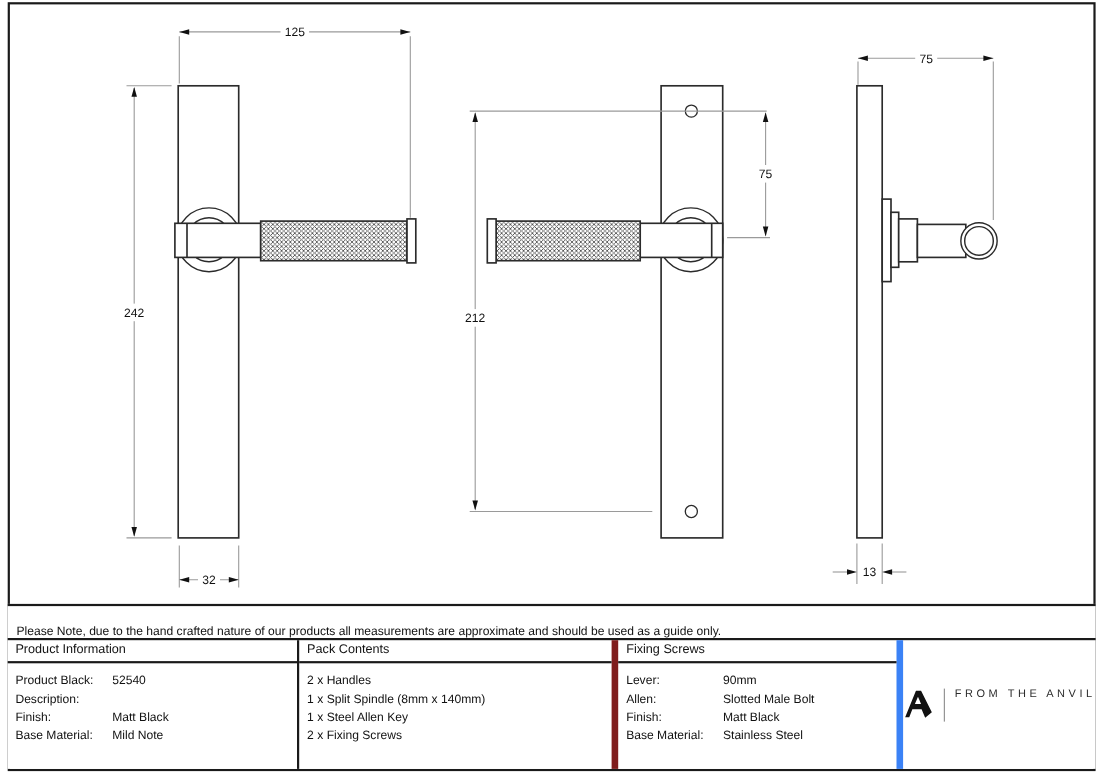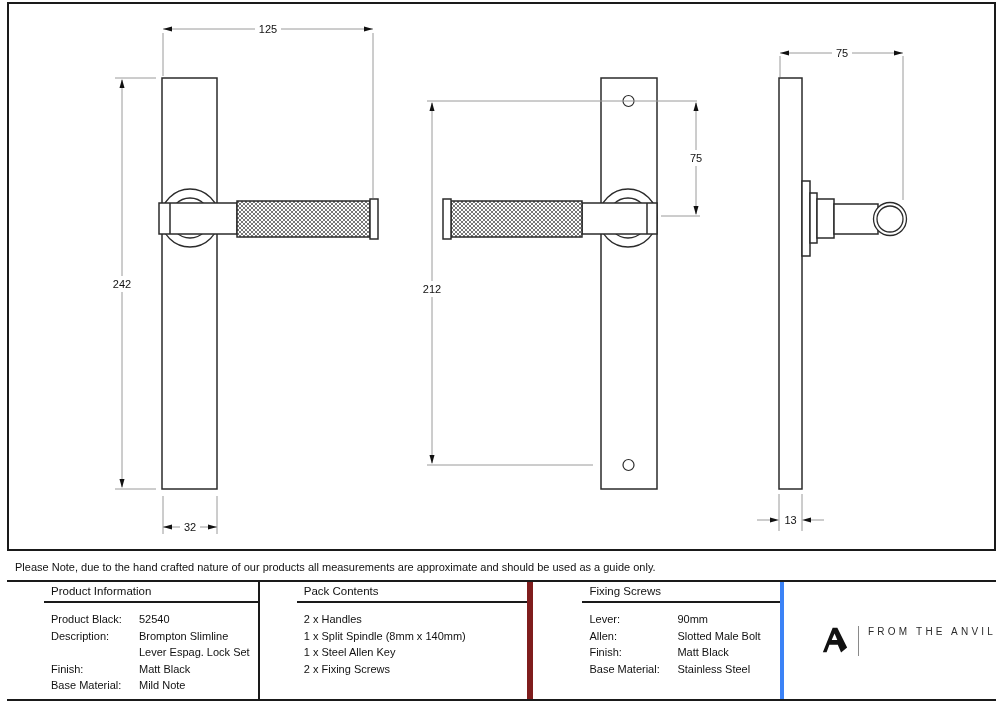--- a/index.html
+++ b/index.html
@@ -15,26 +15,26 @@
   .thin{stroke-width:1.3;}
   .hole{fill:#ffffff;stroke:#2b2b2b;stroke-width:1.2;}
   .knurlrect{stroke:#2b2b2b;stroke-width:1.5;}
   .dim{stroke:#9a9a9a;stroke-width:1;fill:none;}
   .arr{fill:#111;stroke:none;}
   .lbg{fill:#ffffff;stroke:none;}
   .dimtext{font:11px "Liberation Sans","DejaVu Sans",sans-serif;fill:#111;text-anchor:middle;}
 
   
   .bottom{position:absolute;left:7px;top:549px;width:989px;height:150px;border-top:2px solid #1a1a1a;background:#fff;}
-  .note-row{height:31px;border-bottom:2px solid #1a1a1a;display:flex;align-items:center;padding:3px 0 0 8px;font-size:11px;}
+  .note-row{height:31px;border-bottom:2px solid #1a1a1a;display:flex;align-items:flex-end;padding:3px 0 0 8px;font-size:11px;}
   .grid{display:flex;height:117px;}
-  .col{height:100%;margin-left:37px;}
+  .col{height:100%;}
   .c1{width:280px;border-right:2px solid #1a1a1a;}
   .c2{width:306px;border-right:6px solid #7f1d1d;}
-  .c3{width:273px;border-right:4px solid #3b82f6;padding-left:12px;}
+  .c3{width:273px;border-right:6px solid #3b82f6;}
   .c4{flex:1;display:flex;align-items:center;justify-content:center;}
   .hdr{height:21px;border-bottom:2px solid #1a1a1a;font-size:11.5px;padding:3px 0 0 7px;}
   .cellbody{padding:8px 0 0 7px;font-size:11px;line-height:16.5px;}
   .kv{display:flex;}
   .kv .lab{width:88px;flex:0 0 88px;}
   .kv .val{flex:1;}
   .val.desc{max-width:178px;}
   .pc-item{white-space:nowrap;}
 
   
@@ -166,21 +166,20 @@
 
       <div class="col c1">
         <div class="hdr">Product Information</div>
         <div class="cellbody">
           <div class="kv">
             <span class="lab">Product Black:</span>
             <span class="val">52540</span>
           </div>
           <div class="kv">
             <span class="lab">Description:</span>
-            <span class="val desc">Brompton Slimline Lever Espag. Lock Set</span>
           </div>
           <div class="kv">
             <span class="lab">Finish:</span>
             <span class="val">Matt Black</span>
           </div>
           <div class="kv">
             <span class="lab">Base Material:</span>
             <span class="val">Mild Note</span>
           </div>
         </div>

